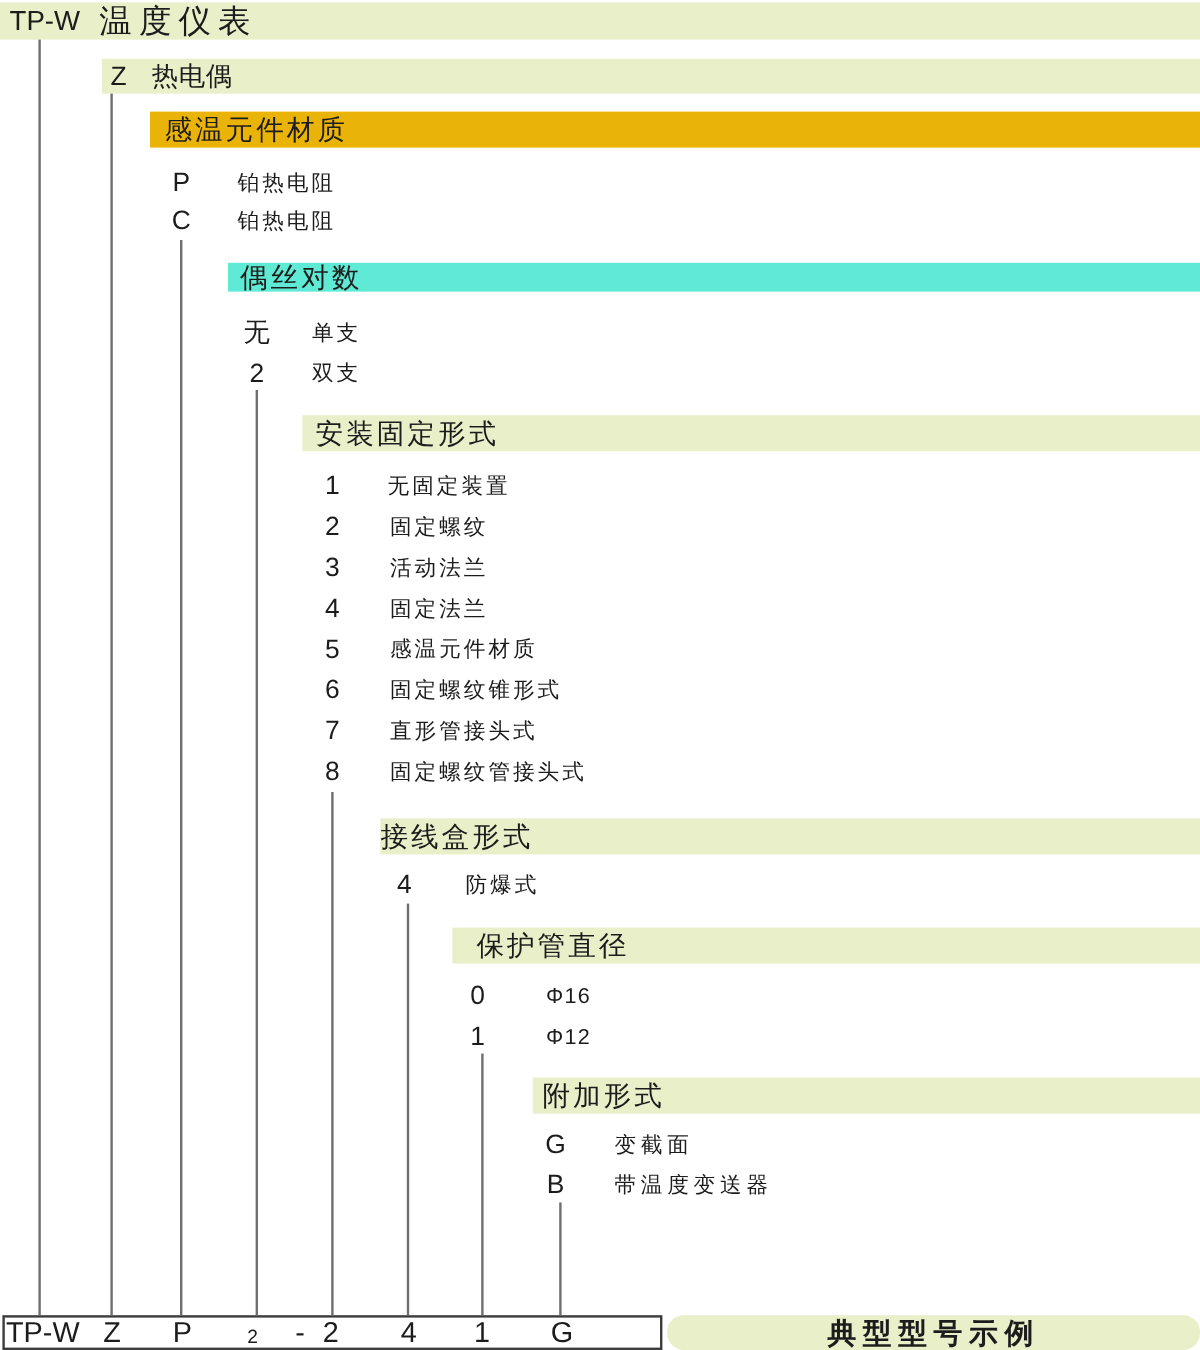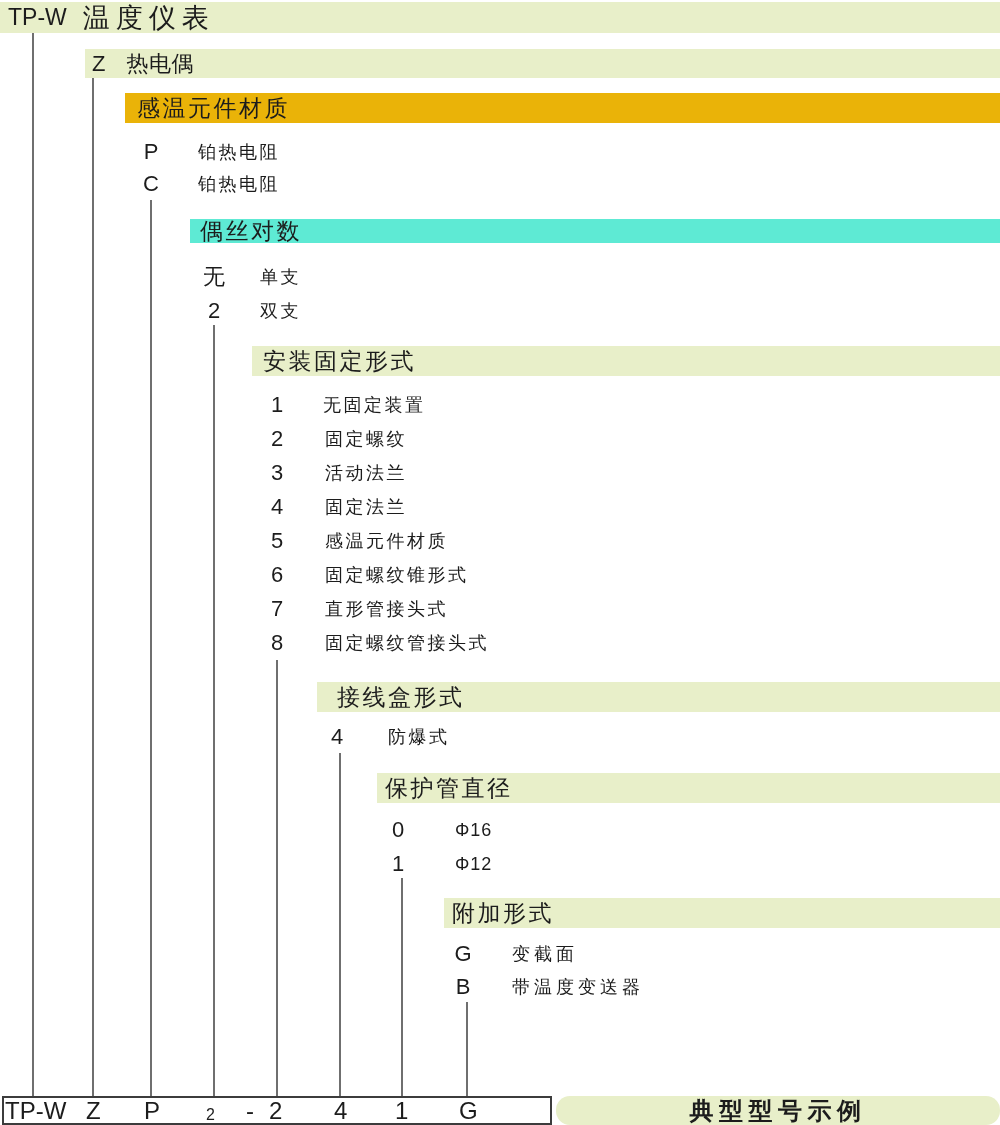--- a/index.html
+++ b/index.html
@@ -97,28 +97,28 @@
   <div class="opt" style="left:262px;top:596px;">
     <span class="opt-code">7</span>
     <span class="opt-label" style="margin-left:33px;">直形管接头式</span>
   </div>
   <div class="opt" style="left:262px;top:630px;">
     <span class="opt-code">8</span>
     <span class="opt-label" style="margin-left:33px;">固定螺纹管接头式</span>
   </div>
 
   <div class="band" style="left: 317px; top: 682px; height: 30px; background: rgb(232, 239, 201);">
-    <span class="band-title" style="margin-left:20px;">接线盒形式</span>
+    <span class="band-title" style="margin-left:0;">接线盒形式</span>
   </div>
   <div class="opt" style="left:322px;top:724px;">
     <span class="opt-code">4</span>
     <span class="opt-label" style="margin-left:36px;">防爆式</span>
   </div>
 
-  <div class="band" style="left: 377px; top: 773px; height: 30px; background: rgb(232, 239, 201);">
+  <div class="band" style="left: 377px; top: 773px; height: 30px; background: rgb(232, 239, 201); padding-left: 12px;">
     <span class="band-title" style="margin-left:8px;">保护管直径</span>
   </div>
   <div class="opt" style="left:383px;top:817px;">
     <span class="opt-code">0</span>
     <span class="opt-label" style="margin-left:42px;letter-spacing:1px;">Φ16</span>
   </div>
   <div class="opt" style="left:383px;top:851px;">
     <span class="opt-code">1</span>
     <span class="opt-label" style="margin-left:42px;letter-spacing:1px;">Φ12</span>
   </div>

